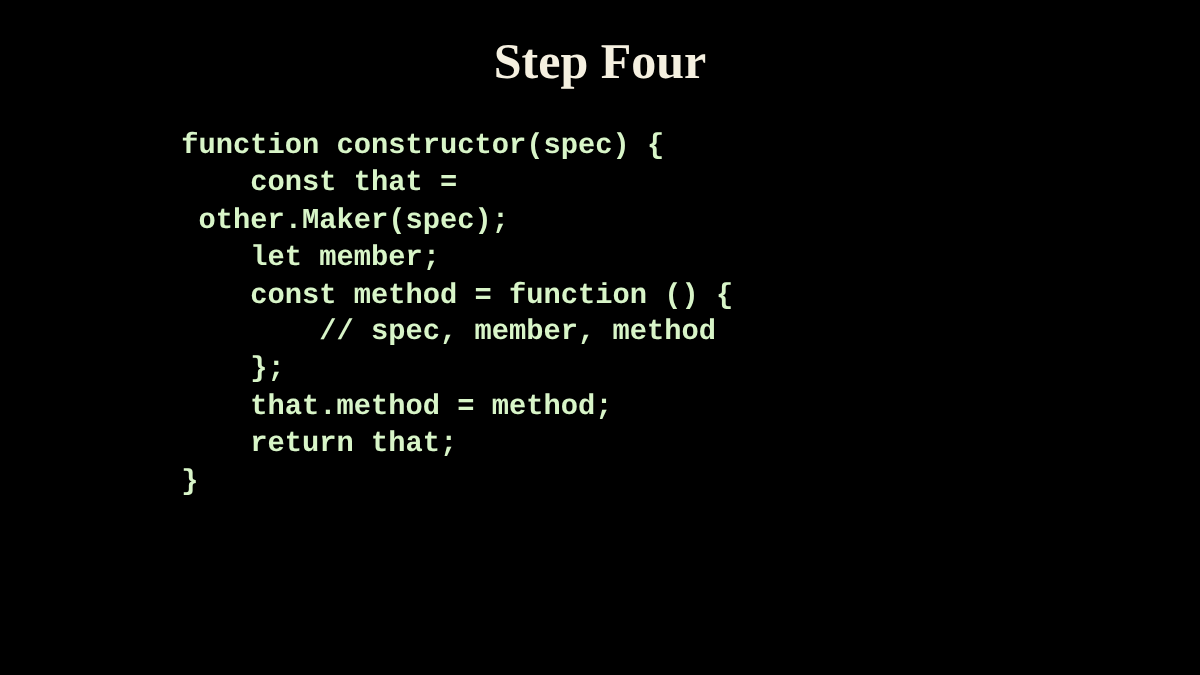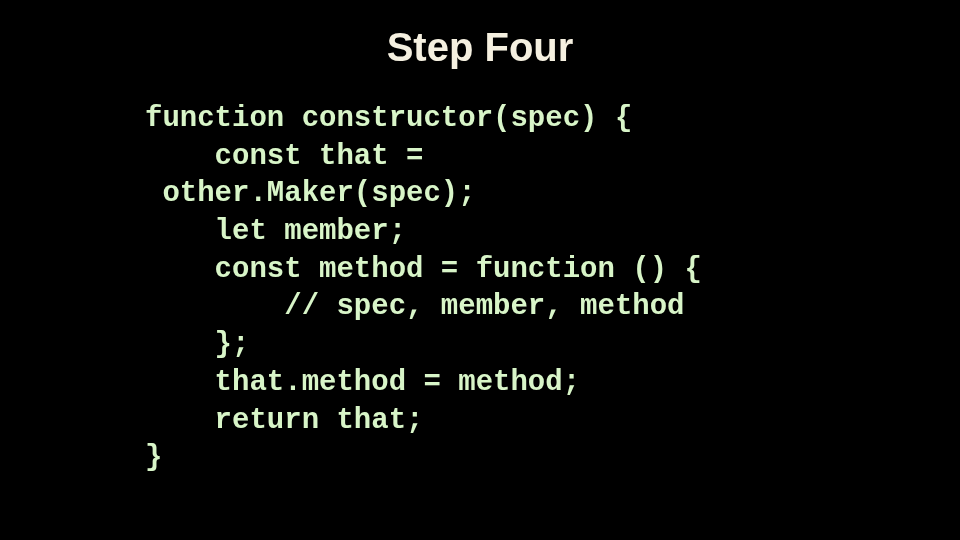--- a/index.html
+++ b/index.html
@@ -14,30 +14,30 @@
       overflow: hidden;
       position: relative;
     }
     .slide {
       width: 100%;
       height: 100%;
       padding: 25px 0 0 0;
     }
     .title {
       color: #f5f0e0;
-      font-family: Liberation Sans, sans-serif;
+      font-family: Liberation Serif, serif;
       font-size: 40px;
       font-weight: bold;
       text-align: center;
       margin-bottom: 30px;
     }
     .code-block {
       color: #d8f5c8;
       font-family: 'Courier New', Courier, monospace;
-      font-size: 29px;
+      font-size: 23px;
       font-weight: bold;
       line-height: 1.3;
       padding-left: 145px;
       white-space: pre;
     }
   </style>
 </head>
 <body>
 
 <div class="slide">

